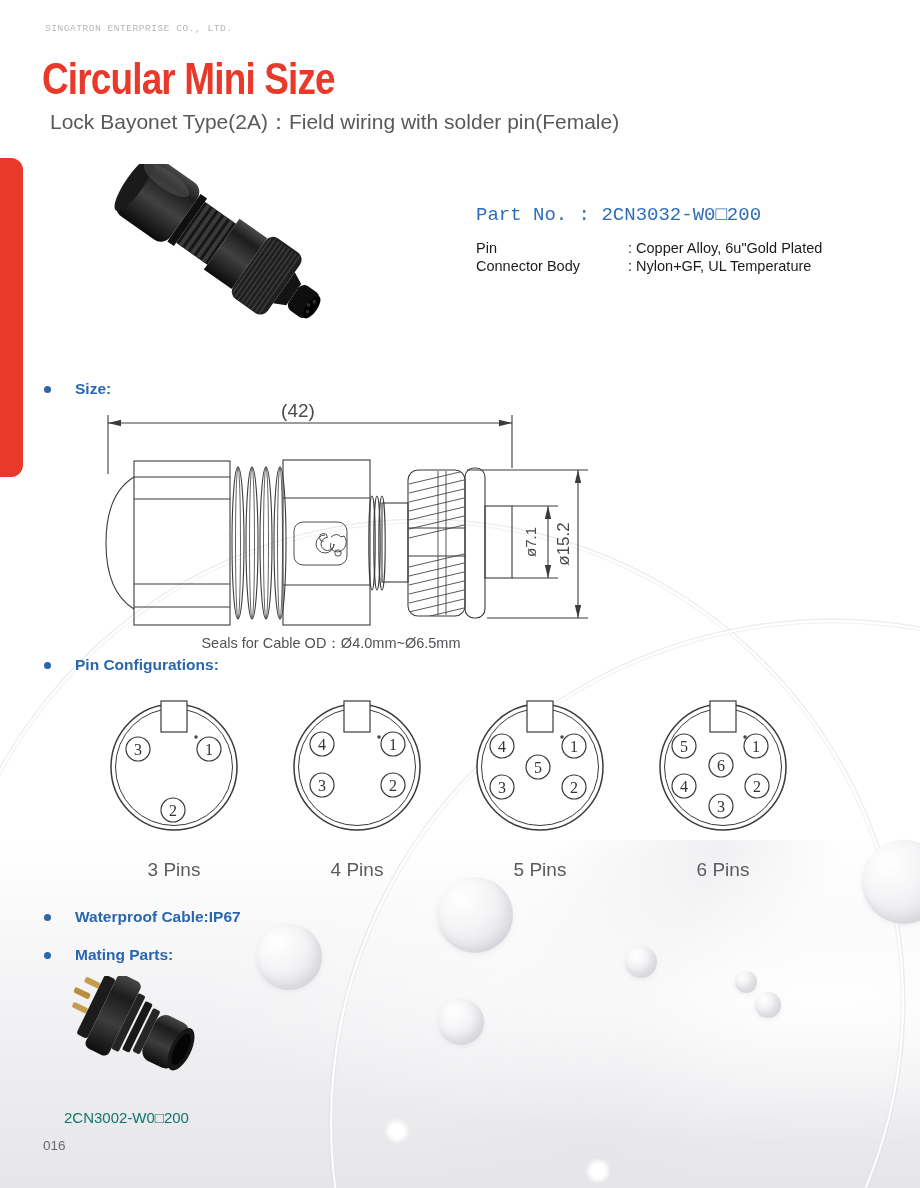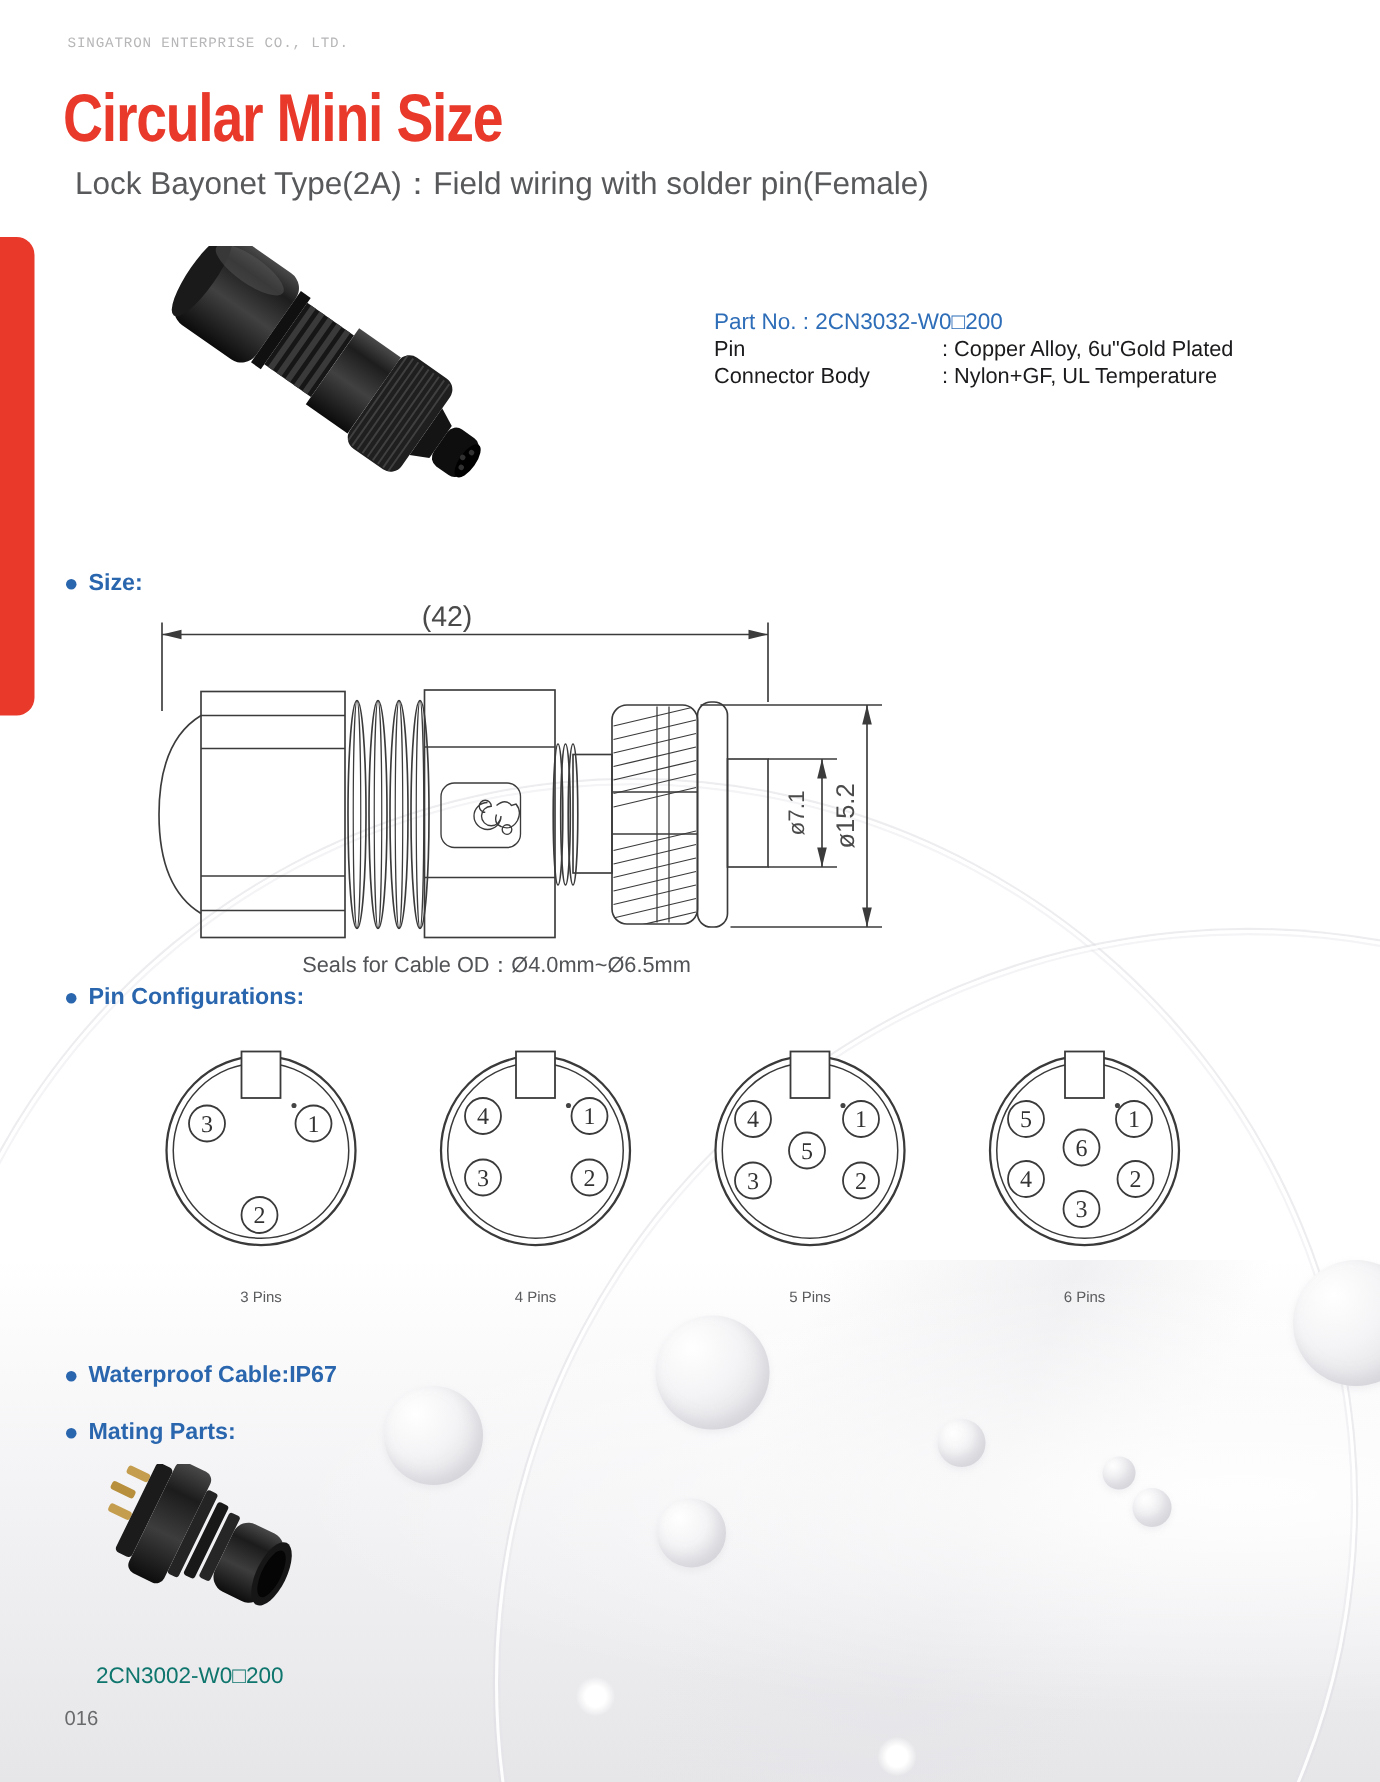--- a/index.html
+++ b/index.html
@@ -42,43 +42,43 @@
   
   .company{left:45px;top:23px;font-size:9.5px;letter-spacing:.55px;color:#b7b7b9;font-family:Liberation Mono, monospace;}
   .title{left:42px;top:56px;font-size:45px;font-weight:bold;letter-spacing:-1px;
          color:var(--red);transform:scaleX(.82);transform-origin:0 0;white-space:nowrap;line-height:1;}
   .subtitle{left:50px;top:108px;font-size:21px;color:#58595b;white-space:nowrap;}
   .redbar{left:0;top:158px;width:23px;height:319px;background:var(--red);
           border-radius:0 12px 12px 0;}
 
   
   .part-info{left:476px;top:206px;width:420px;font-size:14.5px;color:#1b1b1d;line-height:18.2px;}
-  .part-no{color:var(--blue-pn);font-size:15px;margin-bottom:0;}
+  .part-no{color:var(--blue-pn);font-size:19px;margin-bottom:15px;font-family:Liberation Mono, monospace;}
   .spec-row{display:flex;}
   .spec-label{width:152px;flex:none;}
 
   
-  .section-heading{display:flex;align-items:center;gap:8px;color:var(--blue);
+  .section-heading{display:flex;align-items:center;gap:24px;color:var(--blue);
                    font-weight:bold;font-size:15.5px;white-space:nowrap;}
   .bullet{width:7px;height:7px;border-radius:50%;background:var(--blue);flex:none;}
   .h-size{left:44px;top:380px;}
   .h-pins{left:44px;top:656px;}
   .h-waterproof{left:44px;top:908px;}
   .h-mating{left:44px;top:946px;}
 
   
   .drawing{left:80px;top:398px;}
   .dimtext{fill:#4a4a4a;stroke:none;font-family:"Liberation Sans",sans-serif;}
   .seals-caption{left:120px;top:634px;width:422px;text-align:center;
                  font-size:14.5px;color:#515356;white-space:nowrap;}
 
   
   .pin-row{left:99px;top:688px;display:flex;gap:33px;}
   .pin-config{width:150px;text-align:center;}
-  .pin-label{margin-top:9px;font-size:10px;color:#5a5b5d;}
+  .pin-label{margin-top:9px;font-size:19px;color:#5a5b5d;}
 
   
   .photo-main{left:92px;top:164px;}
   .photo-mating{left:52px;top:976px;}
   .mating-caption{left:64px;top:1109px;font-size:15px;color:#0f766e;}
 
   .page-number{left:43px;top:1138px;font-size:13.5px;color:#696a6c;}
 </style>
 </head>
 <body>

